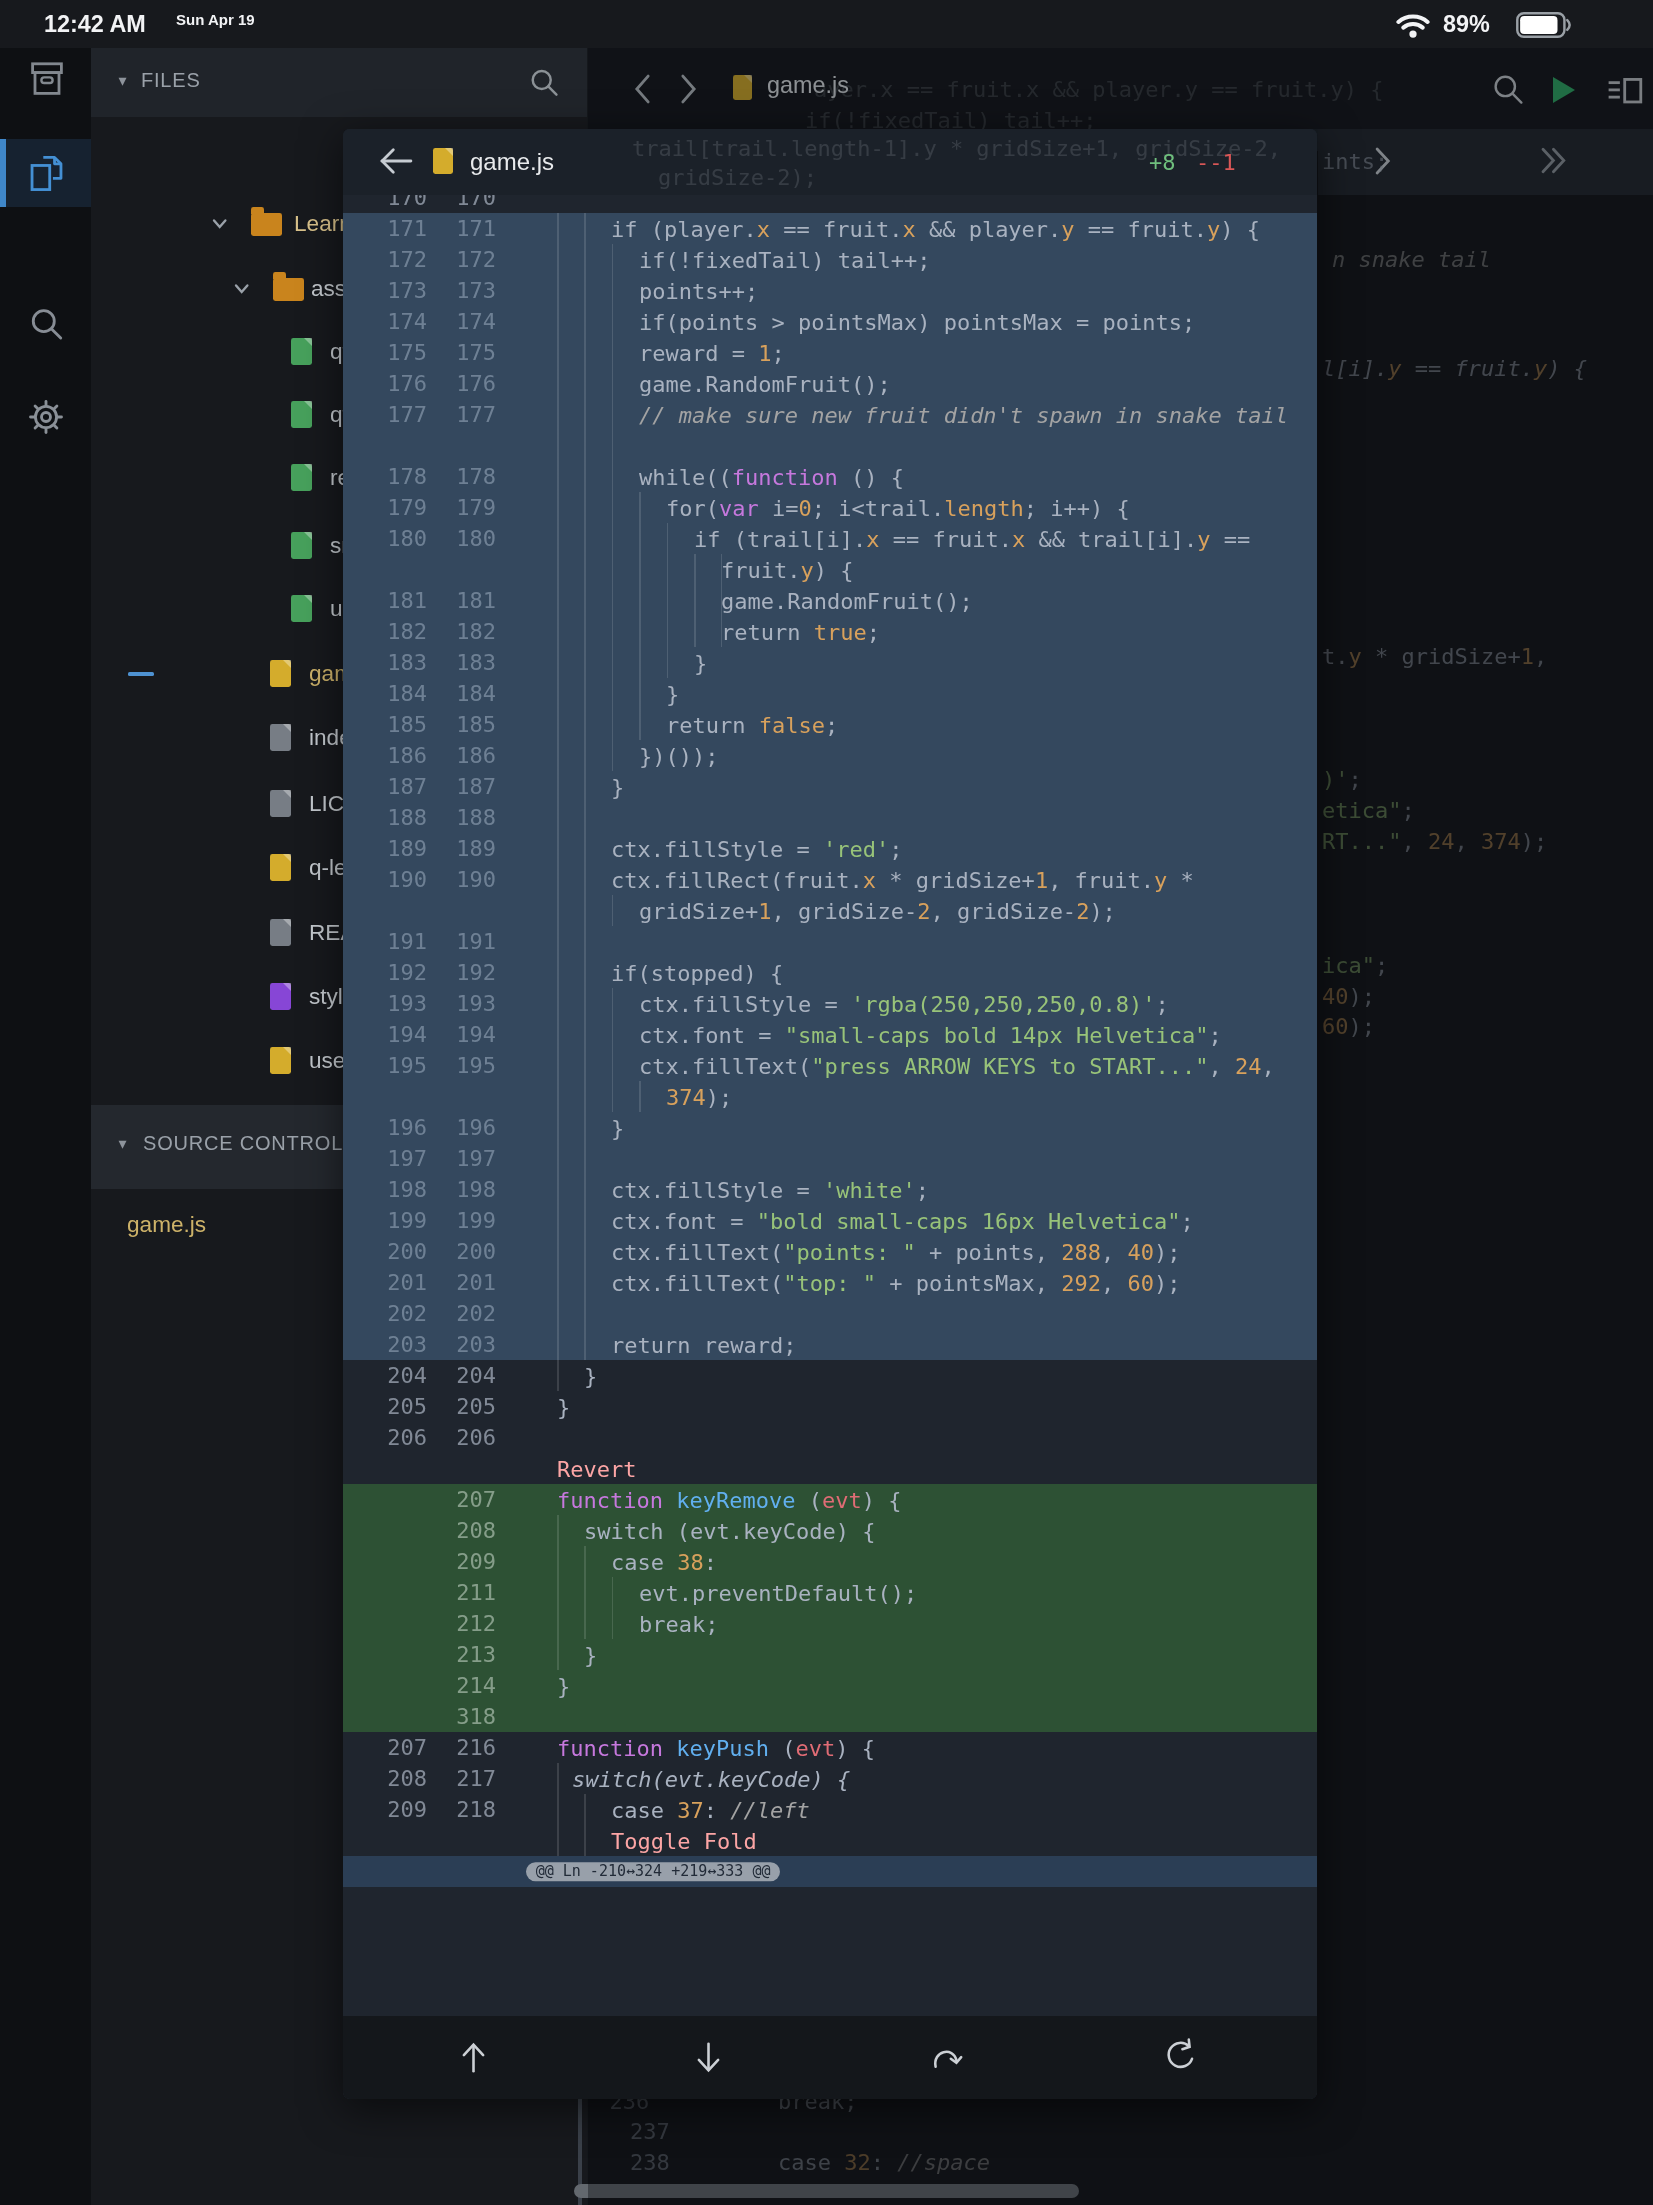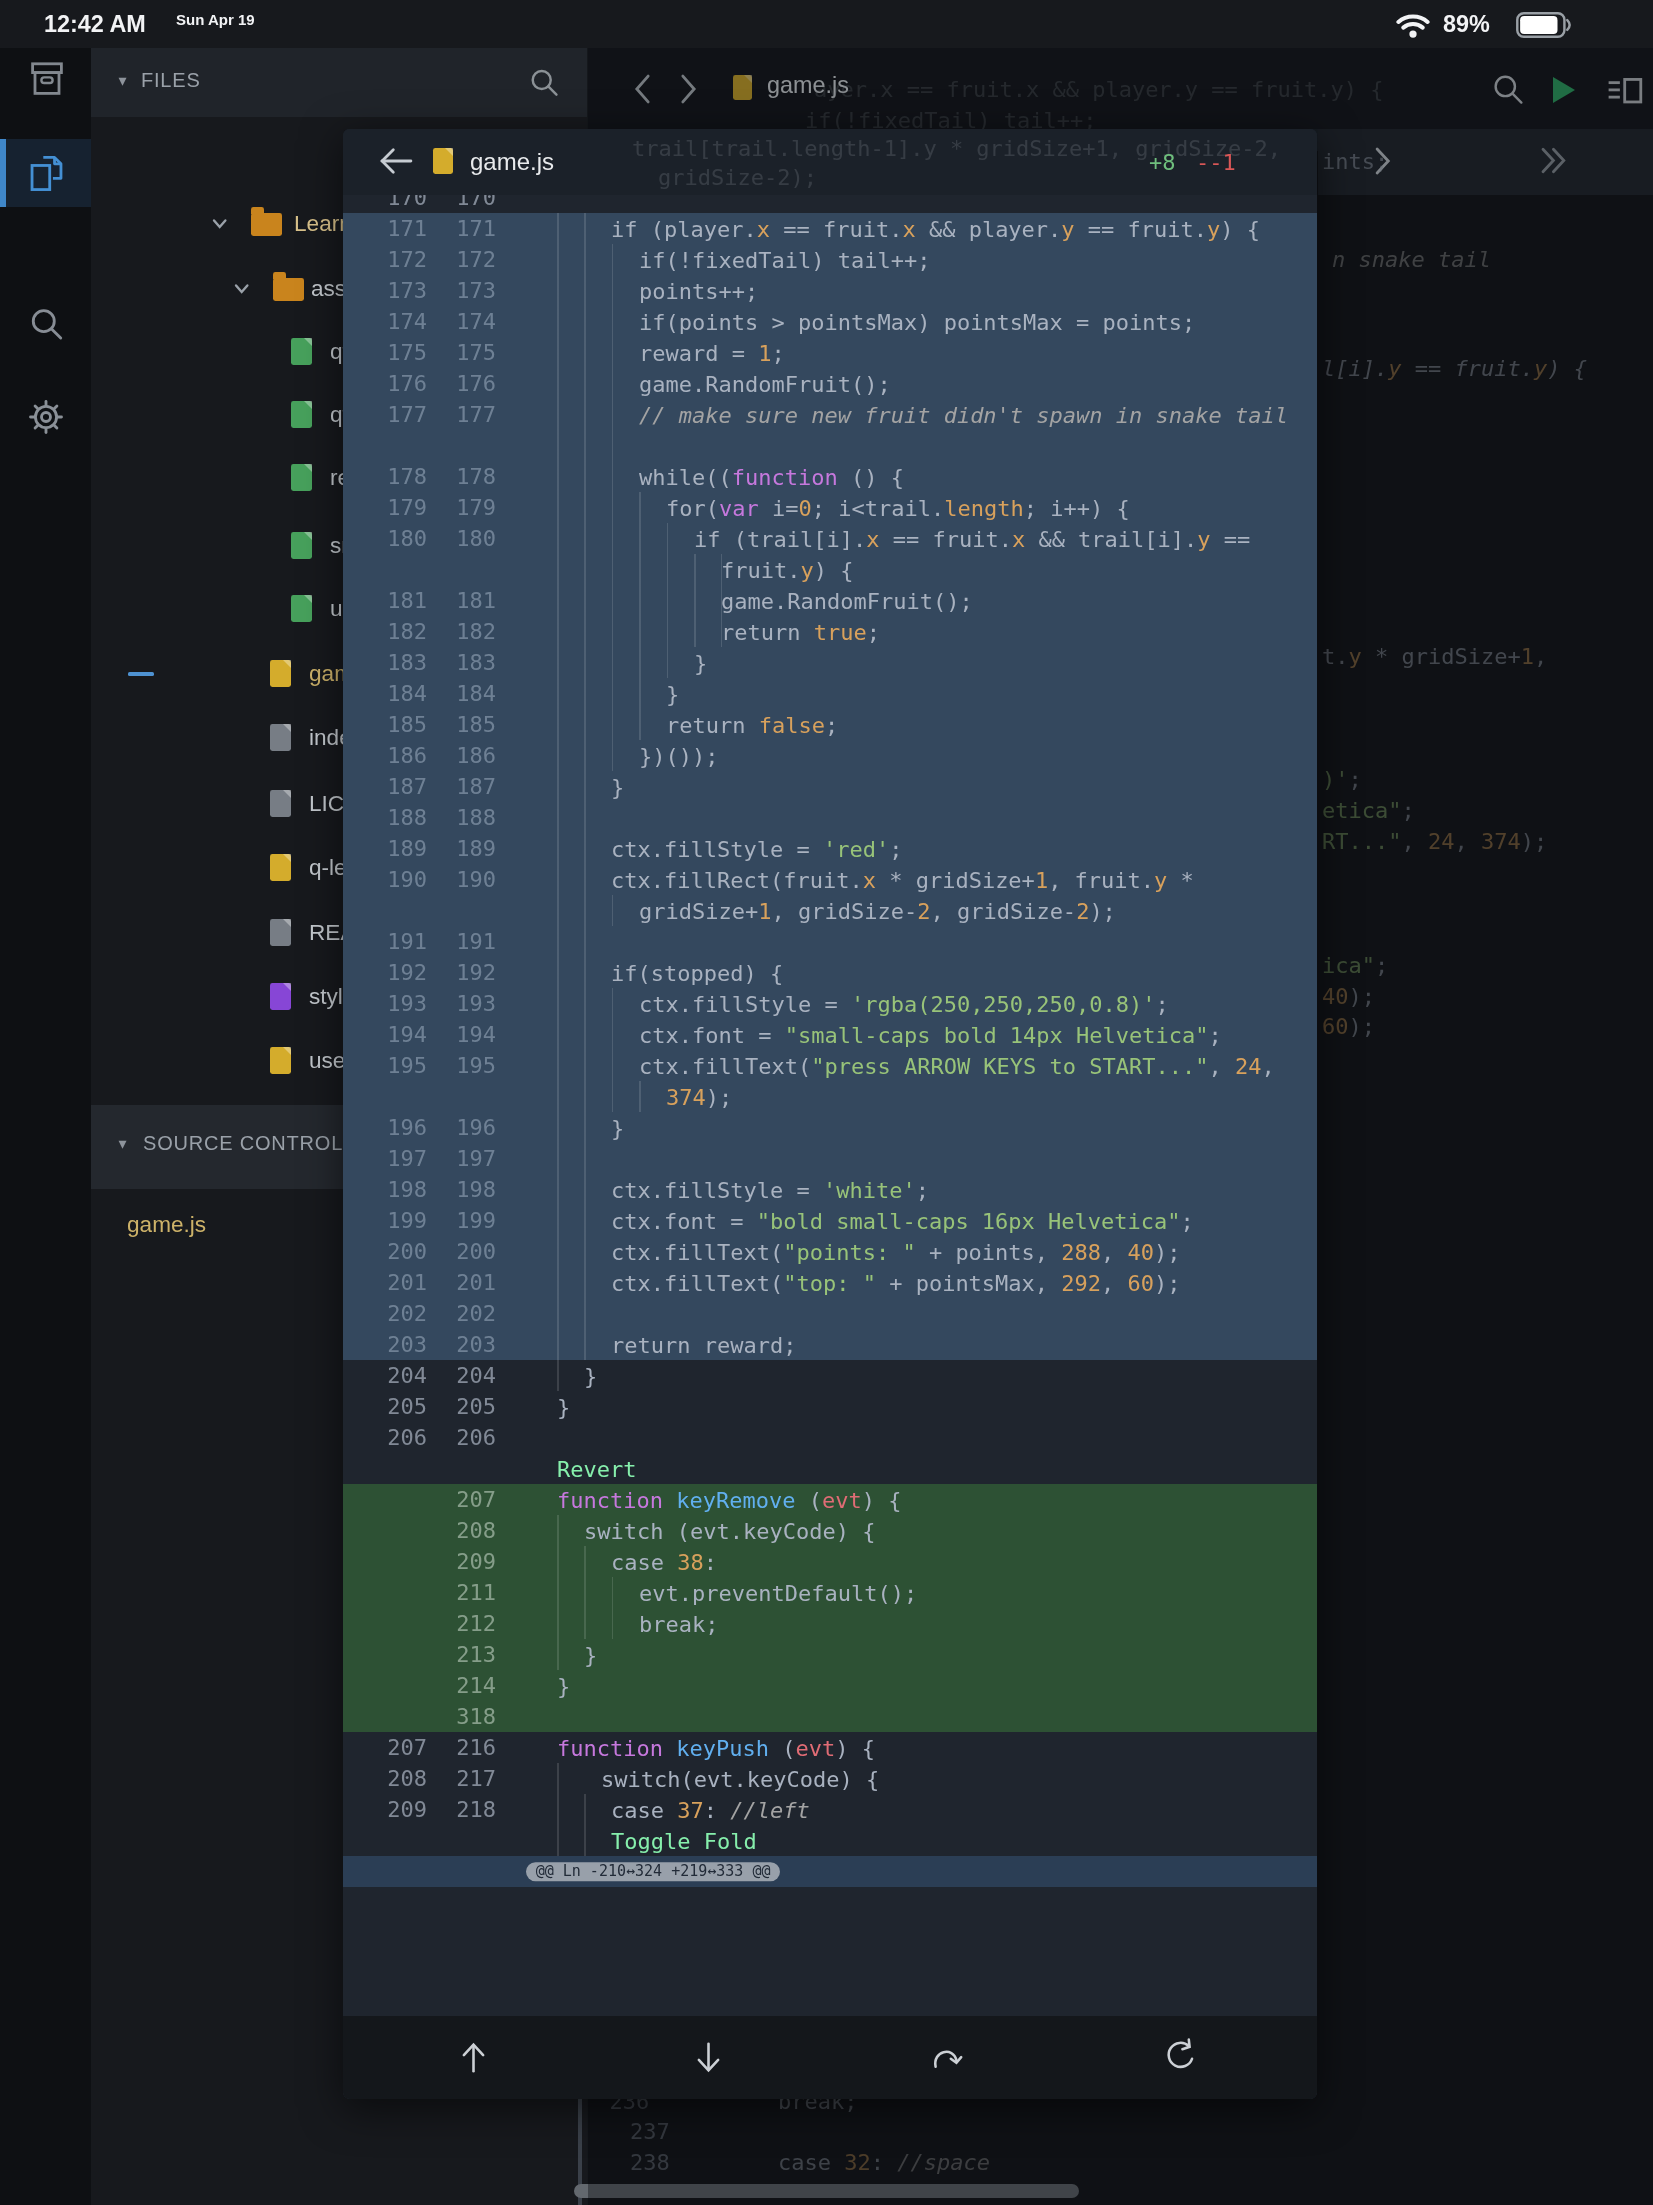--- a/index.html
+++ b/index.html
@@ -61,21 +61,21 @@
   .ln{width:84px;text-align:right;flex:none;}
   .rn{width:69px;text-align:right;flex:none;}
   .bg-blue .ln,.bg-blue .rn{color:rgba(182,197,216,.45);}
   .bg-dark .ln,.bg-dark .rn{color:rgba(195,205,220,.6);}
   .bg-green .ln,.bg-green .rn{color:rgba(205,220,207,.55);}
   .codecell{flex:1;position:relative;height:100%;}
   .guides{position:absolute;left:61px;top:0;bottom:0;
           background:repeating-linear-gradient(to right,rgba(255,255,255,.13) 0 1.6px,rgba(0,0,0,0) 1.6px 27.4px);}
   .codetext{position:absolute;top:50%;transform:translateY(-50%);white-space:pre;}
   .tk-d{color:#a9b2c0}.tk-o{color:#d8a15c}.tk-p{color:#c678dd}.tk-b{color:#61afef}
-  .tk-r{color:#e06c75}.tk-g{color:#98c379}.tk-c{color:#a3a3a3;font-style:italic}.tk-w{color:#86efac}
+  .tk-r{color:#e06c75}.tk-g{color:#98c379}.tk-c{color:#a3a3a3;font-style:italic}.tk-w{color:#fca5a5}
   .pill{display:inline-block;background:rgba(172,178,186,.85);color:#222b38;border-radius:11px;
         padding:0.8px 9.7px;font-size:15px;}
   #m-toolbar{left:0;bottom:0;width:974px;height:83px;background:#14171b;z-index:6;border-radius:0 0 6.5px 6.5px;}
   svg{display:block;}
 </style>
 </head>
 <body>
 
 <div id="app">
 
@@ -719,21 +719,21 @@
           <span class="codecell">
             <span class="guides" style="width: 0px;"></span>
             <span class="codetext" style="left: 61px;"><span><span class="tk-p">function</span><span class="tk-d"> </span><span class="tk-b">keyPush</span><span class="tk-d"> (</span><span class="tk-r">evt</span><span class="tk-d">) {</span></span></span>
           </span>
         </div>
         <div class="drow bg-dark">
           <span class="ln">208</span>
           <span class="rn">217</span>
           <span class="codecell">
             <span class="guides" style="width: 27.4px;"></span>
-            <span class="codetext" style="left: 105px;"><span><span class="tk-d">switch(evt.keyCode) {</span></span></span>
+            <span class="codetext" style="left: 76px; font-style: italic;"><span><span class="tk-d">switch(evt.keyCode) {</span></span></span>
           </span>
         </div>
         <div class="drow bg-dark">
           <span class="ln">209</span>
           <span class="rn">218</span>
           <span class="codecell">
             <span class="guides" style="width: 55px;"></span>
             <span class="codetext" style="left: 115px;"><span><span class="tk-d">case </span><span class="tk-o">37</span><span class="tk-d">: </span><span class="tk-c">//left</span></span></span>
           </span>
         </div>

